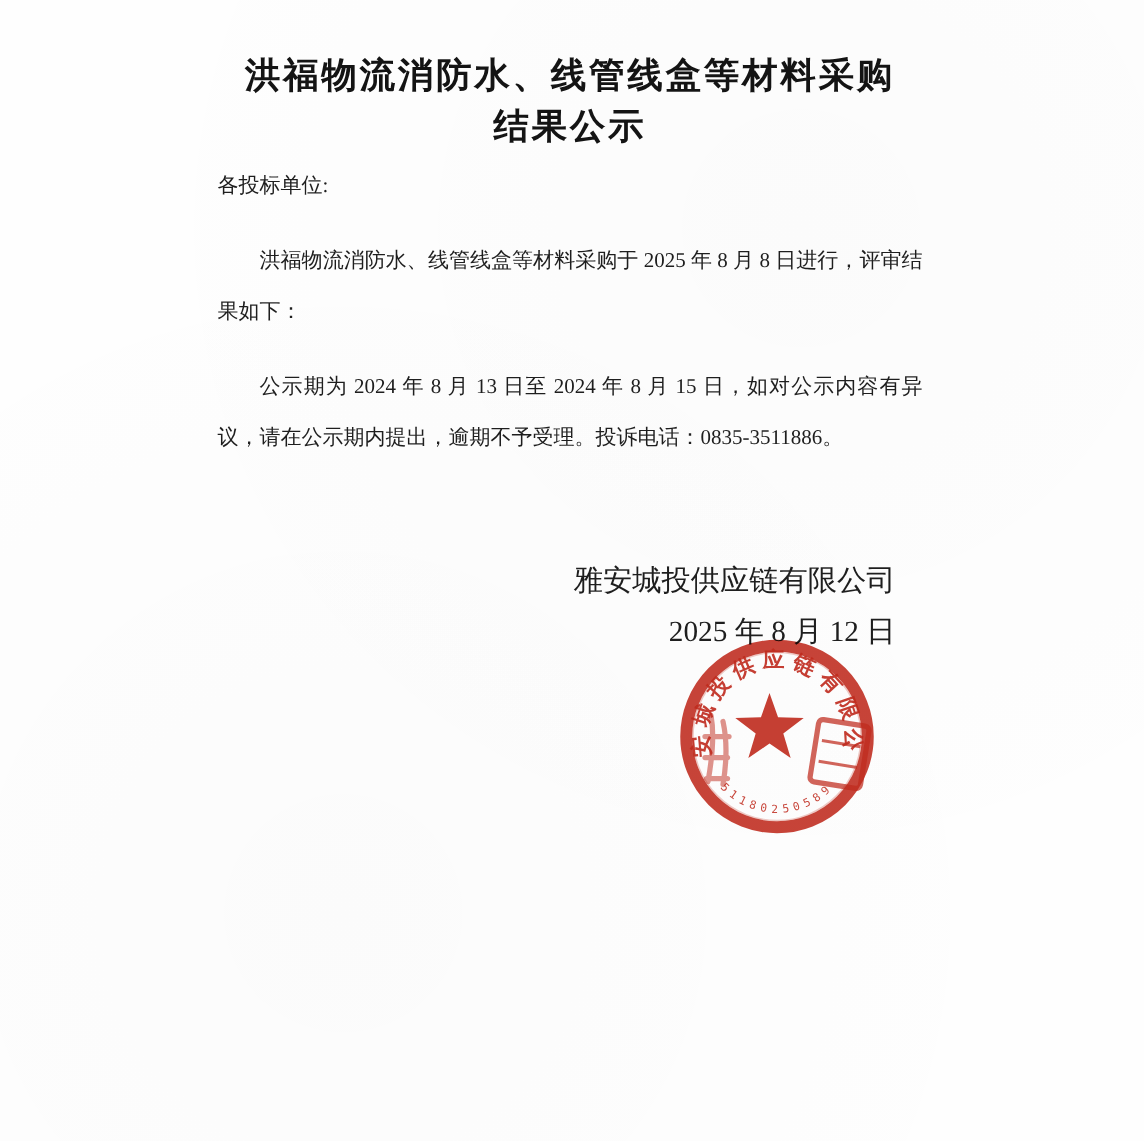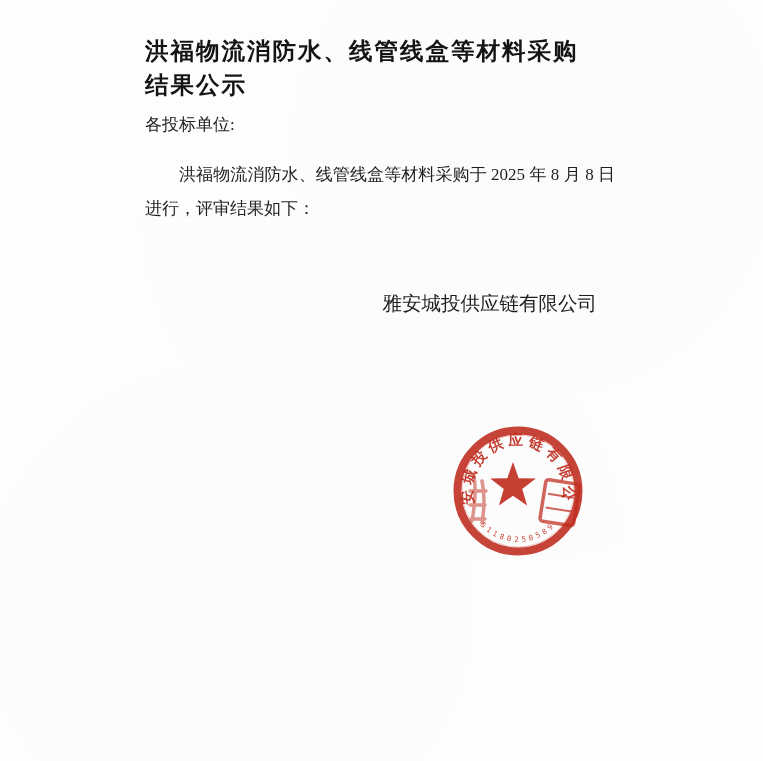--- a/index.html
+++ b/index.html
@@ -17,29 +17,30 @@
       radial-gradient(circle at 30% 80%, rgba(0,0,0,0.012), transparent 60%),
       radial-gradient(circle at 70% 20%, rgba(0,0,0,0.010), transparent 60%),
       #fefefe;
   }
   .content {
     position: absolute;
     left: 145px; top: 34px;
     width: 470px;
   }
   .title {
+    text-align: center;
     font-size: 23.5px;
     font-weight: bold;
     line-height: 34px;
     letter-spacing: 2px;
     color: #141414;
   }
   .body-text {
     margin-top: 6px;
-    font-size: 17px;
+    font-size: 14px;
     line-height: 34px;
     text-align: justify;
     color: #1e1e1e;
   }
   .salutation { text-indent: 0; }
   .para { text-indent: 2em; margin-top: 16px; }
   .winner {
     font-weight: bold;
     text-decoration: underline;
     text-underline-offset: 4px;
@@ -70,23 +71,25 @@
   <div class="content">
 
     <div class="title">洪福物流消防水、线管线盒等材料采购</div>
     <div class="title">结果公示</div>
 
     <div class="body-text salutation">各投标单位:</div>
 
     <p class="body-text para">洪福物流消防水、线管线盒等材料采购于 2025 年 8 月 8 日进行，评审结果如下：</p>
 
 
+    <p class="body-text para">公示期为 2024 年 8 月 13 日至 2024 年 8 月 15 日，如对公示内容有异议，请在公示期内提出，逾期不予受理。投诉电话：0835-3511886。</p>
 
     <div class="signature">
       <div>雅安城投供应链有限公司</div>
+      <div>2025 年 8 月 12 日</div>
     </div>
 
   </div>
 
   <div class="seal">
     <svg viewBox="-70 -70 140 140" xmlns="http://www.w3.org/2000/svg">
       <defs>
         <path id="arcTop" d="M -43.2 15.7 A 46 46 0 1 1 43.2 15.7" fill="none"></path>
         <path id="arcBottom" d="M -43.2 27 A 51 51 0 0 0 43.2 27" fill="none"></path>
       </defs>

